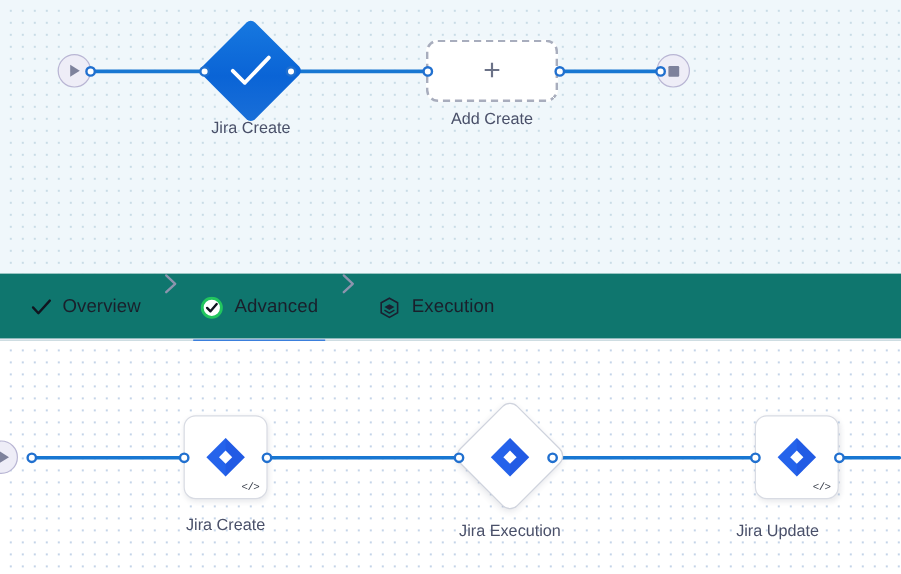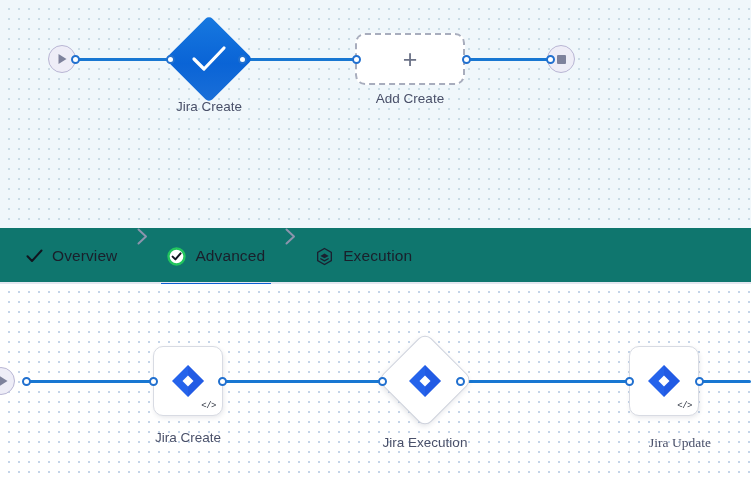--- a/index.html
+++ b/index.html
@@ -330,14 +330,14 @@
   </div>
   <span class="jira-mark" style="left:647px; top:80px;">
     <svg width="34" height="34" viewBox="0 0 34 34" aria-hidden="true">
       <path d="M17 1 L33 17 L17 33 L1 17 Z" fill="#2563eb"></path>
       <path d="M17 1 L33 17 L17 33 Z" fill="#1d4ed8" opacity="0.35"></path>
       <path d="M17 11.5 L22.5 17 L17 22.5 L11.5 17 Z" fill="#ffffff"></path>
     </svg>
   </span>
   <div class="port" style="left:625px; top:93px;"></div>
   <div class="port" style="left:695px; top:93px;"></div>
-  <div class="node-caption" style="left:620px; top:151px; width:120px;font-family:Liberation Serif, serif;">Jira Update</div>
+  <div class="node-caption" style="left:588px; top:151px; width:120px;">Jira Update</div>
 </div>
 
 </body></html>

